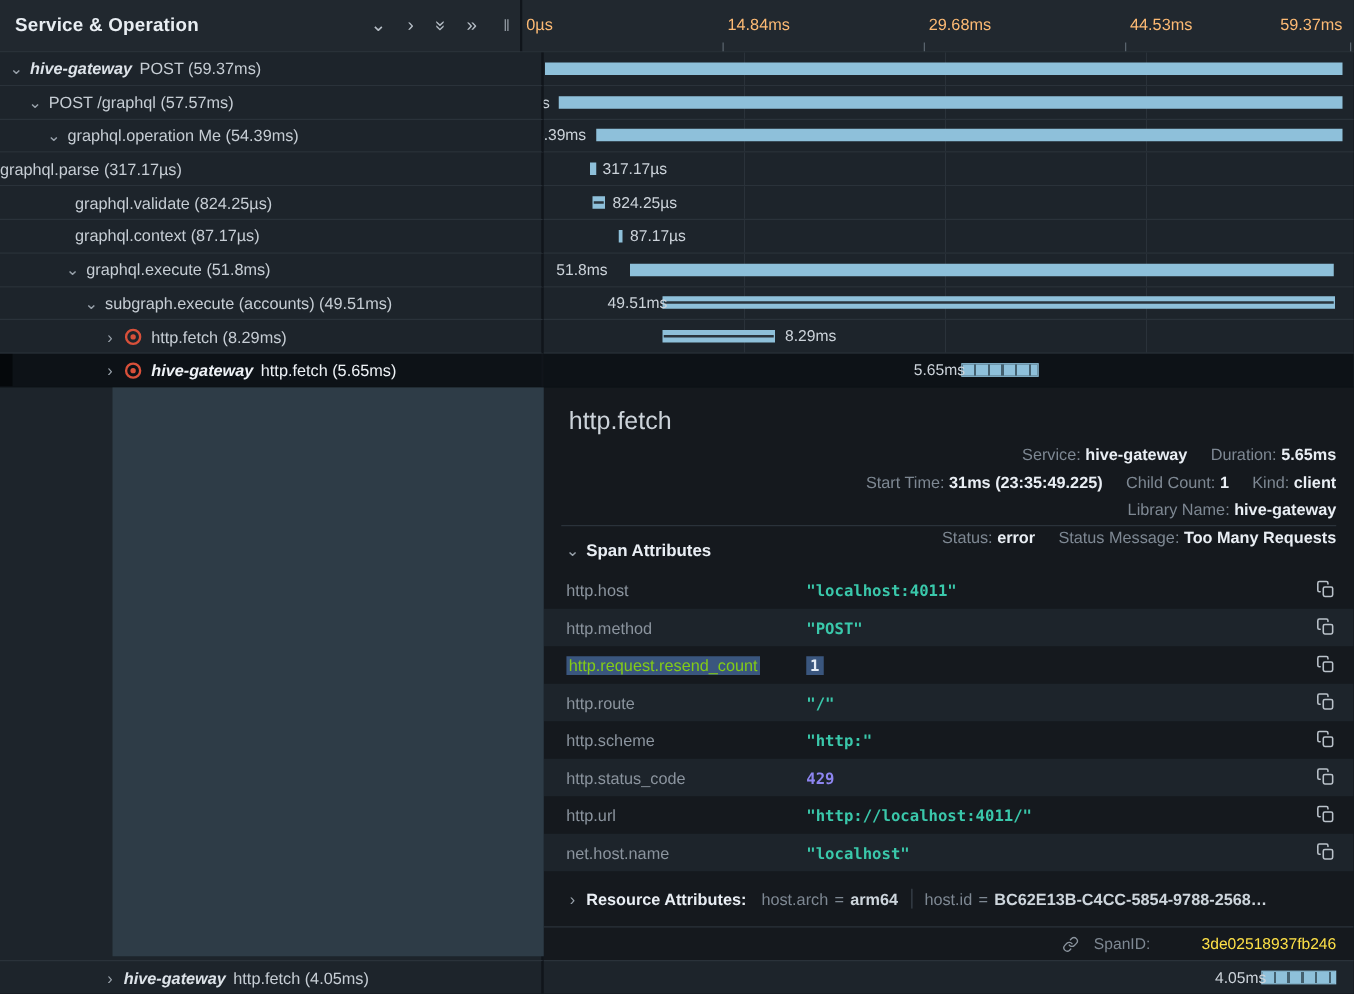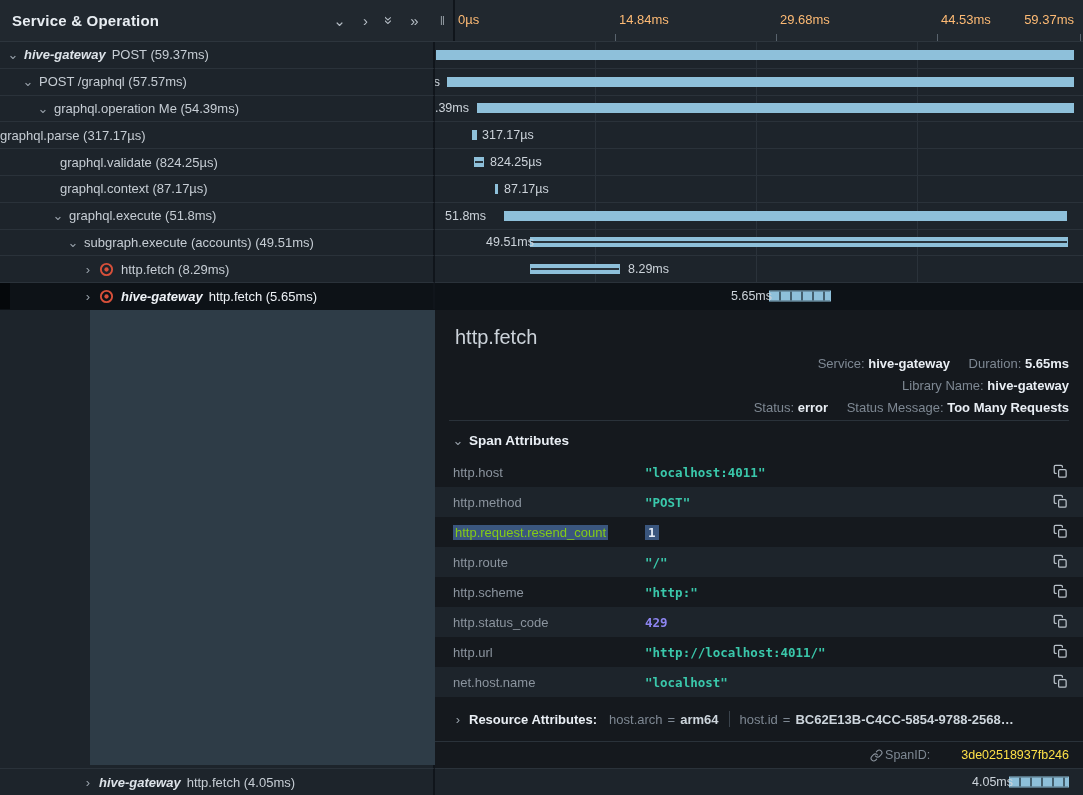--- a/index.html
+++ b/index.html
@@ -7,21 +7,21 @@
   body {
     background:#14181d;
     font-family:"Liberation Sans", sans-serif;
     color:#cfd6dd;
     overflow:hidden;
   }
   .app { display:flex; flex-direction:column; width:1083px; height:795px; }
 
   
   .header { display:flex; height:42px; flex:none; background:#21282f; border-bottom:1px solid #2d353d; }
-  .left-head { width:455px; flex:none; display:flex; align-items:center; padding:0 8px 0 12px; border-right:2px solid #10151b; }
+  .left-head { width:418px; flex:none; display:flex; align-items:center; padding:0 8px 0 12px; border-right:2px solid #10151b; }
   .panel-title { font-size:15px; font-weight:bold; color:#e8edf2; letter-spacing:.2px; }
   .head-icons { margin-left:auto; display:flex; align-items:center; gap:17px; color:#b6bec6; font-size:15px; }
   .head-icons span { cursor:pointer; line-height:1; }
   .rot90 { display:inline-block; transform:rotate(90deg); }
   .handle { color:#8f979f; font-size:13px; margin-left:4px; }
   .ruler { flex:1; position:relative; background:#21282f; font-size:13px; color:#fdba74;padding-left:16px; }
   .tick-label { position:absolute; top:12px; white-space:nowrap; }
   .tick-mark { position:absolute; bottom:0; width:1px; height:7px; background:#59636d; }
 
   
@@ -83,21 +83,21 @@
   .copy-btn svg { width:15px; height:15px; stroke:#bac2ca; fill:none; stroke-width:2; stroke-linecap:round; stroke-linejoin:round; }
 
   .resource { display:flex; align-items:center; padding:14px 14px 0 16px; font-size:13px; flex:none; white-space:nowrap; overflow:hidden; }
   .resource .chev { font-weight:normal; }
   .res-title { font-weight:bold; color:#e9eef4; margin-right:12px; }
   .res-key { color:#7e8893; }
   .res-eq { color:#7e8893; margin:0 5px; }
   .res-val { color:#cdd5dc; font-weight:bold; }
   .res-sep { width:1px; height:16px; background:#3a434c; margin:0 10px; flex:none; }
 
-  .d-footer { margin-top:auto; border-top:1px solid #2a323a; height:27px; flex:none; display:flex; align-items:center; justify-content:flex-end; gap:2px; padding-right:14px; font-size:12.5px; }
+  .d-footer { margin-top:auto; border-top:1px solid #2a323a; height:27px; flex:none; display:flex; align-items:center; justify-content:flex-end; gap:12px; padding-right:14px; font-size:12.5px; }
   .link-svg { width:13px; height:13px; stroke:#8b949e; fill:none; stroke-width:2; stroke-linecap:round; stroke-linejoin:round; }
   .f-label { color:#7e8893; }
   .f-val { color:#fde047; font-weight:normal;margin-left:29px; }
 
   
   .bottom-row { display:flex; height:27px; flex:none; background:#1d242b; }
   .bottom-row .tree-cell { border-bottom:none; border-top:1px solid #2a323a; }
   .bottom-row .time-cell { border-bottom:none; border-top:1px solid #2a323a; background-image:none; }
 </style>
 </head>
@@ -257,20 +257,28 @@
 
     <div class="detail">
       <div class="d-head">
         <div class="d-title">http.fetch</div>
         <div class="d-meta">
           <div>
             <span class="m-label">Service:</span>
             <span class="m-val">hive-gateway</span><span class="m-gap"></span>
             <span class="m-label">Duration:</span>
             <span class="m-val">5.65ms</span>
+          </div>
+          <div>
+            <span class="m-label">Start Time:</span>
+            <span class="m-val">31ms (23:35:49.225)</span><span class="m-gap"></span>
+            <span class="m-label">Child Count:</span>
+            <span class="m-val">1</span><span class="m-gap"></span>
+            <span class="m-label">Kind:</span>
+            <span class="m-val">client</span>
           </div>
           <div>
             <span class="m-label">Library Name:</span>
             <span class="m-val">hive-gateway</span>
           </div>
           <div>
             <span class="m-label">Status:</span>
             <span class="m-val">error</span><span class="m-gap"></span>
             <span class="m-label">Status Message:</span>
             <span class="m-val">Too Many Requests</span>

